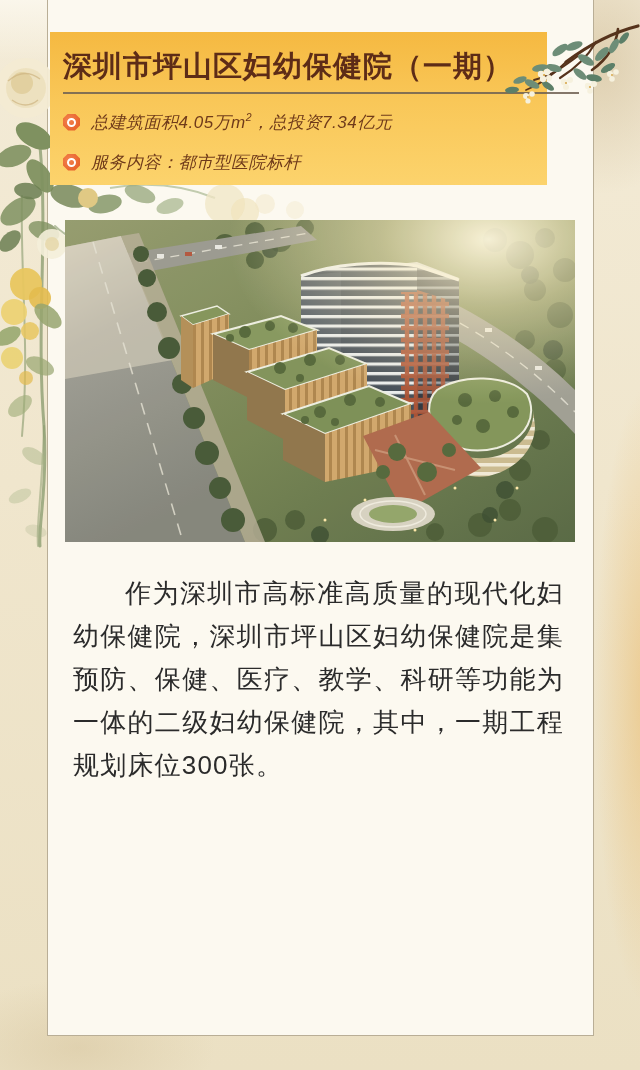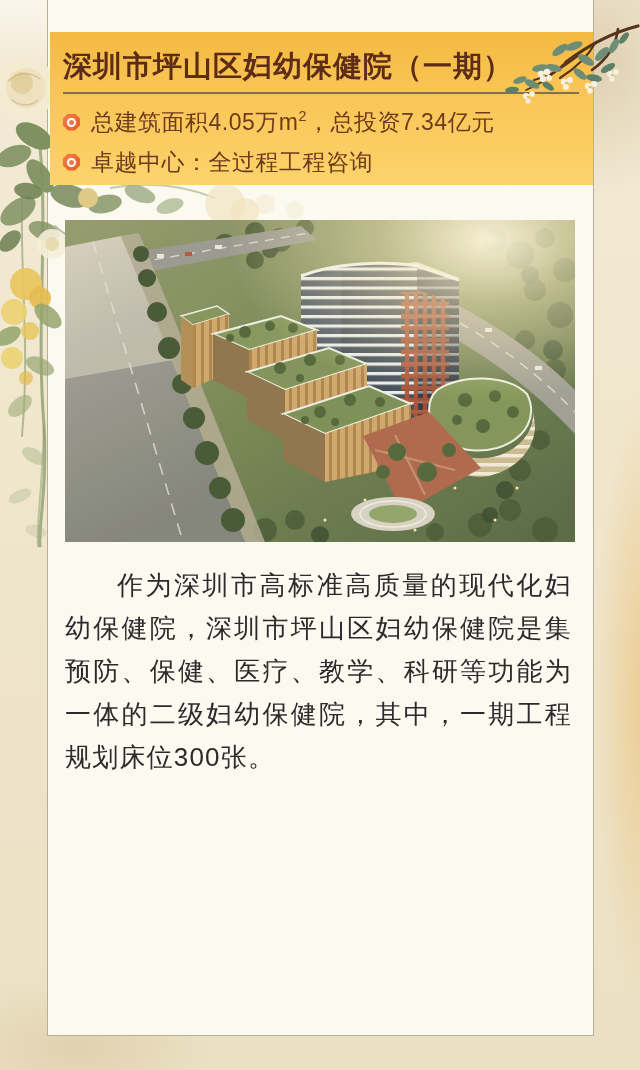--- a/index.html
+++ b/index.html
@@ -21,30 +21,30 @@
 
   .panel {
     position:absolute; left:47px; top:-4px; width:547px; height:1040px;
     background:#fcf9f0; border:1px solid #b9ae96; z-index:1;
   }
 
   .flowers { position:absolute; left:0; top:26px; width:420px; height:700px; z-index:2; pointer-events:none; }
   .flowers svg { display:block; width:100%; height:100%; }
 
   .card {
-    position:absolute; left:50px; top:32px; width:543px; height:153px; z-index:3;
+    position:absolute; left:50px; top:32px; width:497px; height:153px; z-index:3;
     background:linear-gradient(180deg,#f5b941 0%,#f9c758 45%,#fcd36c 100%);
     padding:16px 13px 0 13px;
   }
   .card-title {
     margin:0; font-size:29px; font-weight:bold; color:#5d2c17; letter-spacing:1px; line-height:36px;
   }
   .title-rule { width:516px; height:2px; background:#6e6052; opacity:.85; margin-top:8px; }
   .stats { margin-top:8px; }
-  .stat { display:flex; align-items:center; height:40px; font-size:23px; color:#6f3a1a; letter-spacing:.5px; }
+  .stat { display:flex; align-items:center; height:40px; font-size:17px; color:#6f3a1a; letter-spacing:.5px;font-style:italic; }
   .badge {
     width:17px; height:17px; margin-right:11px; flex:none; position:relative;
     background:radial-gradient(circle at 35% 35%, #f3824e, #e4571f);
     clip-path:polygon(30% 0,70% 0,100% 30%,100% 70%,70% 100%,30% 100%,0 70%,0 30%);
   }
   .badge::after {
     content:""; position:absolute; left:4px; top:4px; width:5px; height:5px;
     border:2.2px solid #fff; border-radius:50%;
   }
   .stat sup { font-size:.62em; line-height:0; }
@@ -53,21 +53,21 @@
   .photo svg { display:block; width:100%; height:100%; }
 
   .branch { position:absolute; left:466px; top:16px; width:174px; height:116px; z-index:4; pointer-events:none; }
   .branch svg { display:block; width:100%; height:100%; }
 
   .article {
     position:absolute; left:65px; top:564px; width:507px; z-index:3;
     font-size:26px; line-height:43px; color:#2b2b2b;
     text-align:justify; letter-spacing:1.2px;
   }
-  .article p { margin:0; text-indent:2em; }
+  .article p { margin:8px; text-indent:2em; }
 </style>
 </head>
 <body>
 
 <div class="wash" id="wash-tl"></div>
 <div class="wash" id="wash-tr"></div>
 <div class="wash" id="wash-right"></div>
 <div class="wash" id="wash-bl"></div>
 
 <div class="panel"></div>
@@ -139,21 +139,21 @@
 <div class="card">
   <h1 class="card-title">深圳市坪山区妇幼保健院（一期）</h1>
   <div class="title-rule"></div>
   <div class="stats">
     <div class="stat">
       <span class="badge"></span>
       <span><span>总建筑面积4.05万m</span><sup>2</sup><span>，总投资7.34亿元</span></span>
     </div>
     <div class="stat">
       <span class="badge"></span>
-      <span><span>卓越中心：全过程工程咨询</span><sup></sup><span></span></span>
+      <span><span>服务内容：都市型医院标杆</span><sup></sup><span></span></span>
     </div>
   </div>
 </div>
 
 <div class="branch">
   <svg viewBox="0 0 174 116" aria-hidden="true">
     <g fill="none" stroke="#56331c" stroke-linecap="round">
       <path d="M172,10 C148,16 124,28 100,46" stroke-width="3.2"></path>
       <path d="M152,13 C150,30 140,44 126,54" stroke-width="2.6"></path>
       <path d="M130,26 C122,40 110,52 94,62" stroke-width="2.2"></path>

